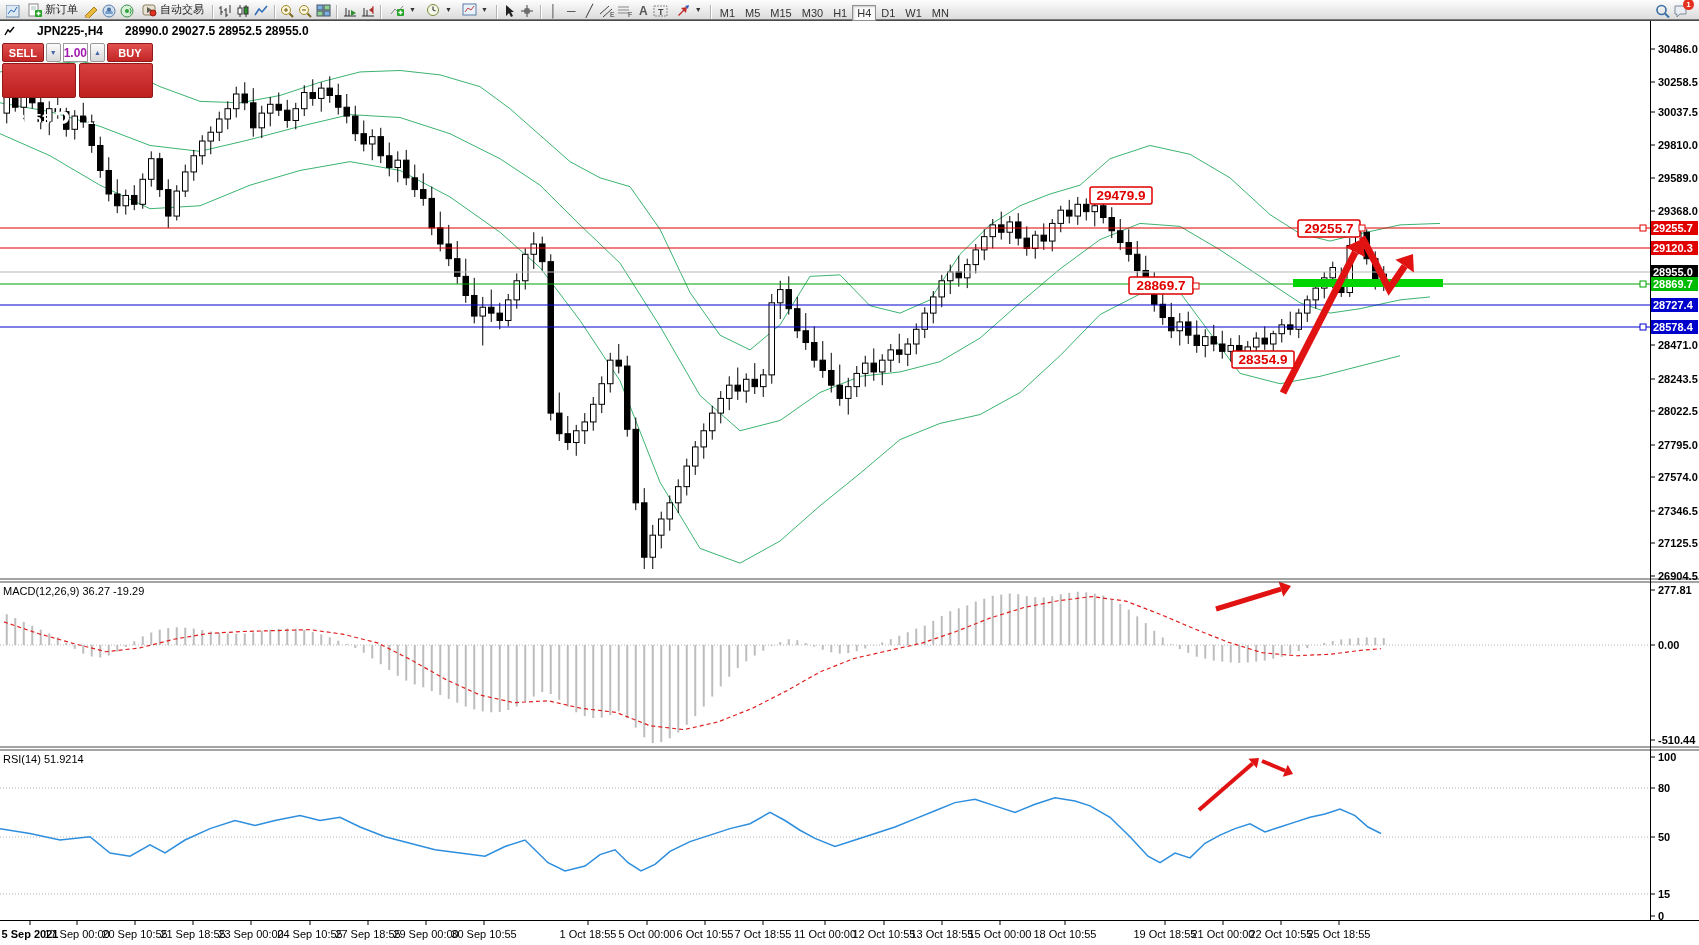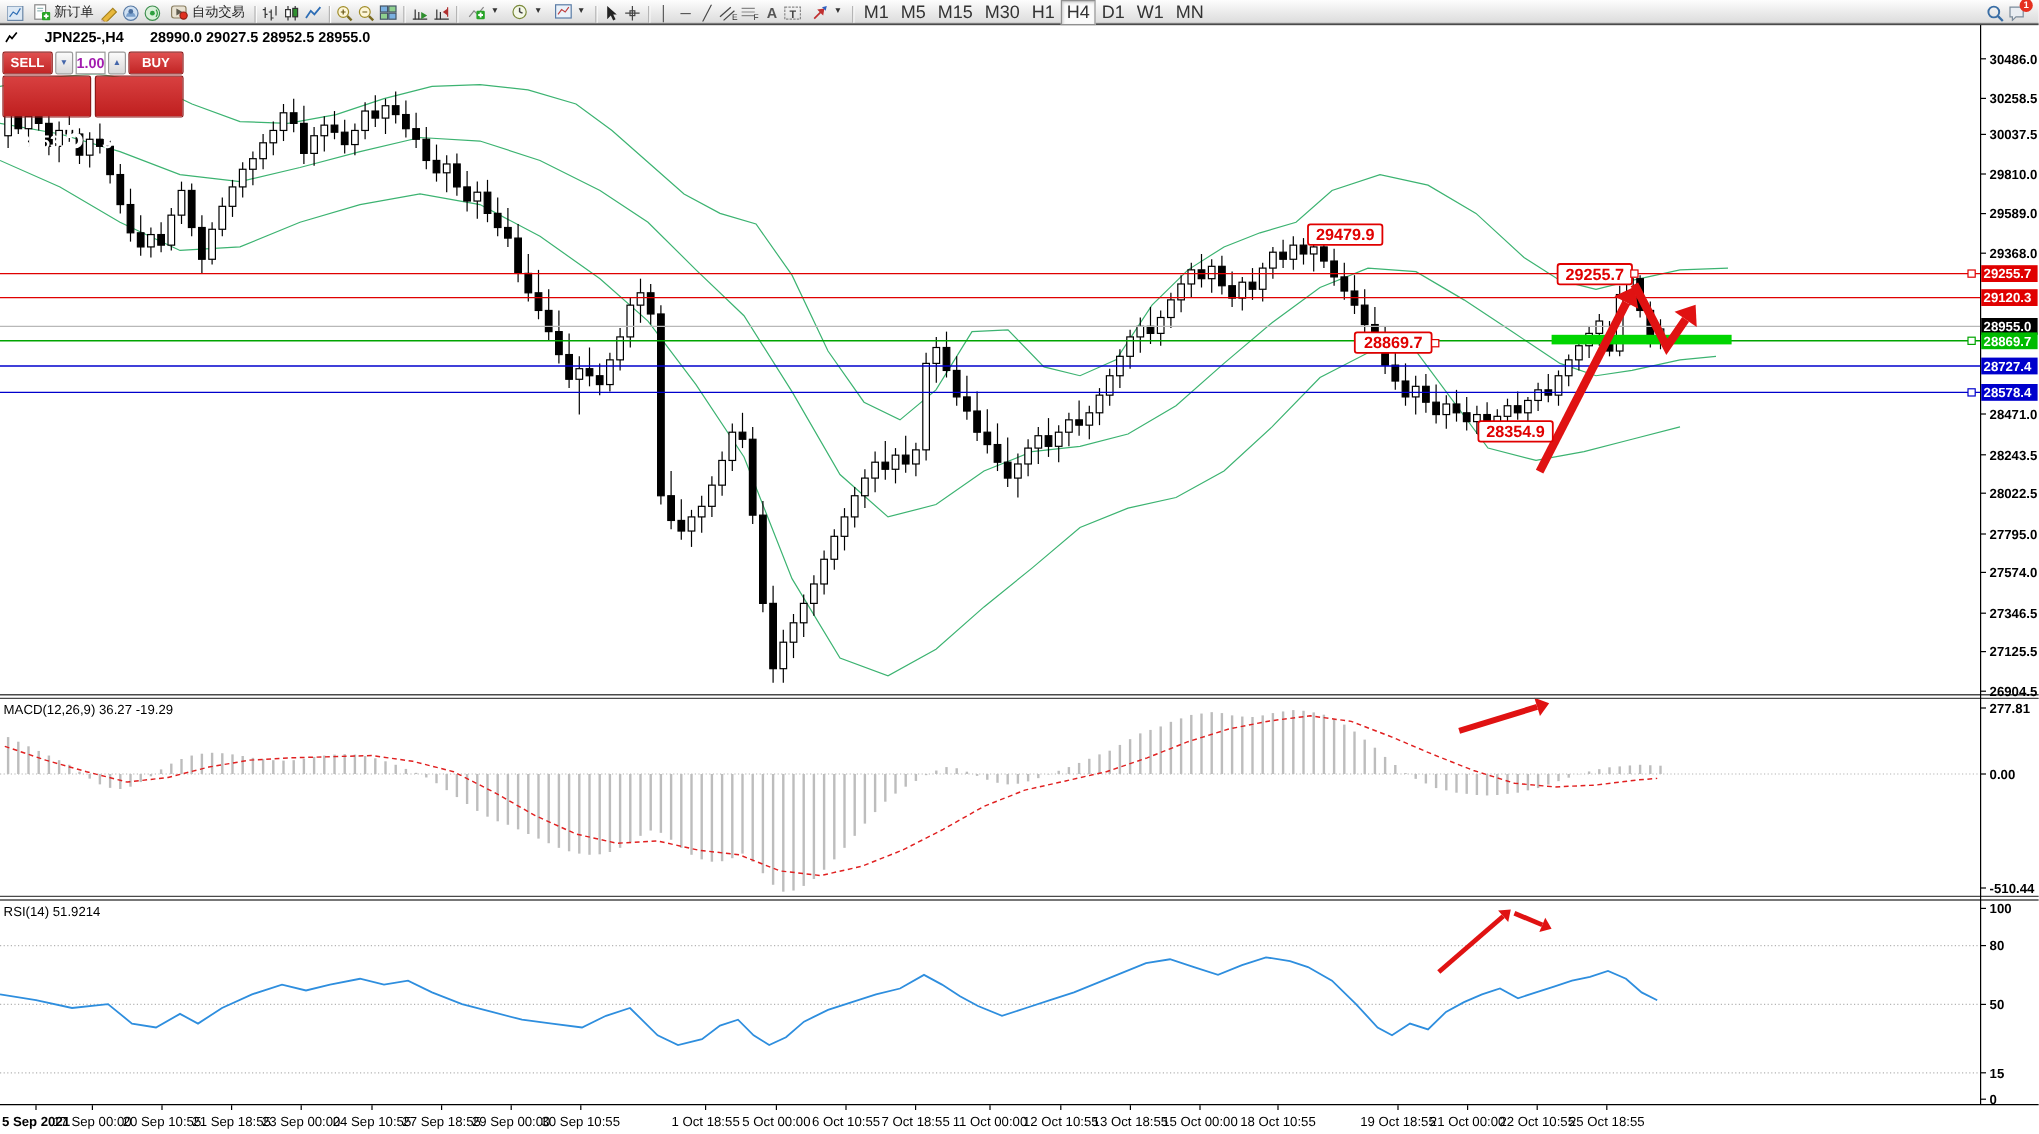--- a/index.html
+++ b/index.html
@@ -7,21 +7,21 @@
   #app{position:relative;width:1699px;height:945px;}
   
   #toolbar{position:absolute;top:0;left:0;width:1699px;height:20px;z-index:5;
     background:linear-gradient(#fdfdfd,#e9e9e9 60%,#dcdcdc);
     border-bottom:1px solid #7a7a7a;box-shadow:0 1px 0 #4a4a4a;
     display:flex;align-items:flex-end;gap:1px;padding:0 4px;box-sizing:border-box;font-size:11px;color:#222;}
   .tb-btn{height:17px;display:inline-flex;align-items:center;gap:2px;padding:0 3px;border:1px solid transparent;border-radius:2px;white-space:nowrap;}
   .tb-sep{width:1px;height:14px;background:#b5b5b5;margin:0 3px;box-shadow:1px 0 0 #fff;}
   .ic{width:17px;height:16px;display:inline-flex;align-items:center;justify-content:center;font-size:11px;line-height:1;}
   .caret{font-size:7px;color:#333;margin-left:1px;}
-  .tf{padding:1px 4px;color:#333;font-size:15px;border:1px solid transparent;}
+  .tf{padding:1px 4px;color:#333;font-size:11px;border:1px solid transparent;}
   .tf.sel{background:#fafafa;border:1px solid #909090;box-shadow:inset 1px 1px 2px #c9c9c9;}
   .glyph{font-size:12px;color:#444;}
   #chat-badge{position:absolute;top:-4px;right:-5px;background:#e53020;color:#fff;border-radius:50%;
     width:11px;height:11px;font-size:8px;display:flex;align-items:center;justify-content:center;font-weight:bold;}
   
   #title{position:absolute;left:4px;top:24px;z-index:4;font-size:12px;font-weight:bold;color:#000;display:flex;gap:22px;align-items:center;}
   
   #quote{position:absolute;left:2px;top:43px;width:151px;z-index:4;}
   #quote .row1{display:flex;height:19px;gap:2px;}
   .oc-btn{background:linear-gradient(#e05050,#c22525);color:#fff;font-weight:bold;font-size:11px;
@@ -275,21 +275,21 @@
       <div id="vol">1.00</div>
       <div class="spin">▲</div>
       <div class="oc-btn" id="buy-btn">BUY</div>
     </div>
     <div class="row2">
       <div class="px-cell">
         <span class="px-small">28953.</span>
           <span class="px-big">5</span>
       </div>
       <div class="px-cell">
-        <span class="px-small">37125.</span>
+        <span class="px-small">12098.</span>
           <span class="px-big">5</span>
       </div>
     </div>
   </div>
 
   <svg id="chart-svg" width="1699" height="945">
       <rect x="0" y="20" width="1699" height="925" fill="#ffffff"></rect>
       <g>
         <polyline points="0,71.94117647058823 40,64.58823529411765 80,61.64705882352941 120,67.52941176470588 160,86.64705882352942 200,101.35294117647058 240,102.82352941176471 280,95.47058823529412 320,82.23529411764706 360,71.94117647058823 400,70.47058823529412 440,74.88235294117646 480,86.64705882352942 510,108.70588235294119 540,135.1764705882353 570,161.64705882352942 600,177.8235294117647 630,186.64705882352942 660,229.29411764705884 690,292.52941176470586 720,335.1764705882353 750,349.88235294117646 780,324.88235294117646 810,276.3529411764706 840,274.88235294117646 870,305.7647058823529 900,313.11764705882354 930,299.88235294117646 960,254.29411764705884 990,224.88235294117646 1020,205.76470588235296 1050,194 1080,185.1764705882353 1110,158.70588235294116 1150,145.47058823529412 1190,154.29411764705884 1230,177.8235294117647 1270,214.58823529411765 1300,233.7058823529412 1330,241.05882352941177 1360,233.7058823529412 1400,224.88235294117646 1440,223.41176470588235" fill="none" stroke="#3cb371" stroke-width="1"></polyline>
         <polyline points="0,102.82352941176471 50,111.64705882352942 100,126.3529411764706 150,145.47058823529412 200,151.3529411764706 250,139.58823529411765 300,126.3529411764706 350,114.58823529411765 400,117.52941176470588 450,133.70588235294116 500,158.70588235294116 540,185.1764705882353 580,224.88235294117646 620,263.11764705882354 660,326.3529411764706 700,395.47058823529414 740,430.7647058823529 780,420.47058823529414 820,392.5294117647059 860,376.3529411764706 900,371.94117647058823 940,361.6470588235294 980,338.11764705882354 1020,302.82352941176475 1060,269 1100,239.58823529411765 1140,223.41176470588235 1180,226.35294117647058 1220,249.88235294117646 1260,276.3529411764706 1300,302.82352941176475 1330,313.11764705882354 1360,308.70588235294116 1400,299.88235294117646 1430,296.94117647058823" fill="none" stroke="#3cb371" stroke-width="1"></polyline>

